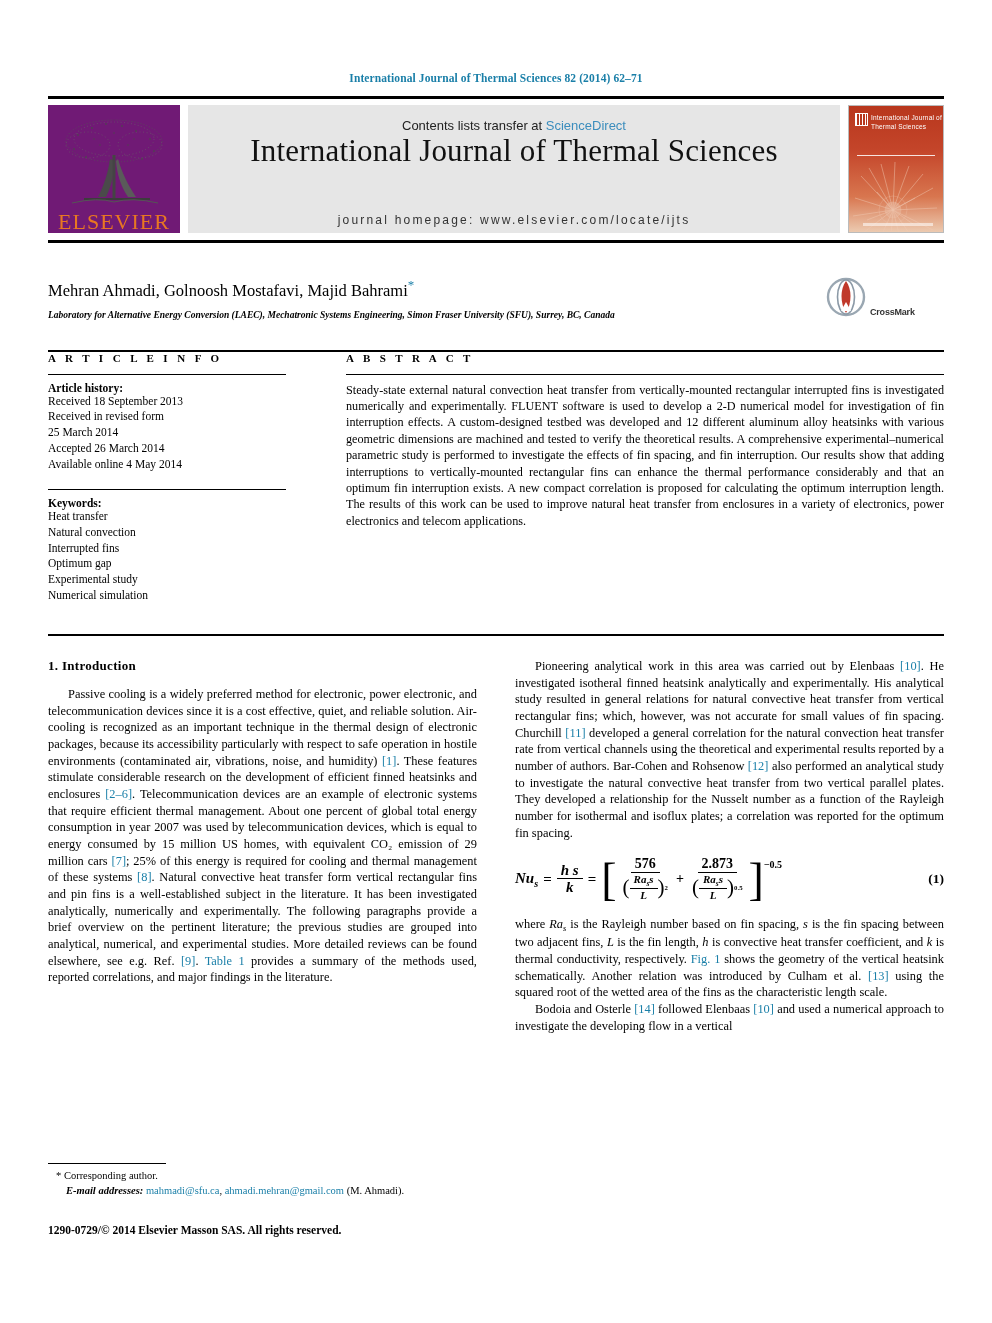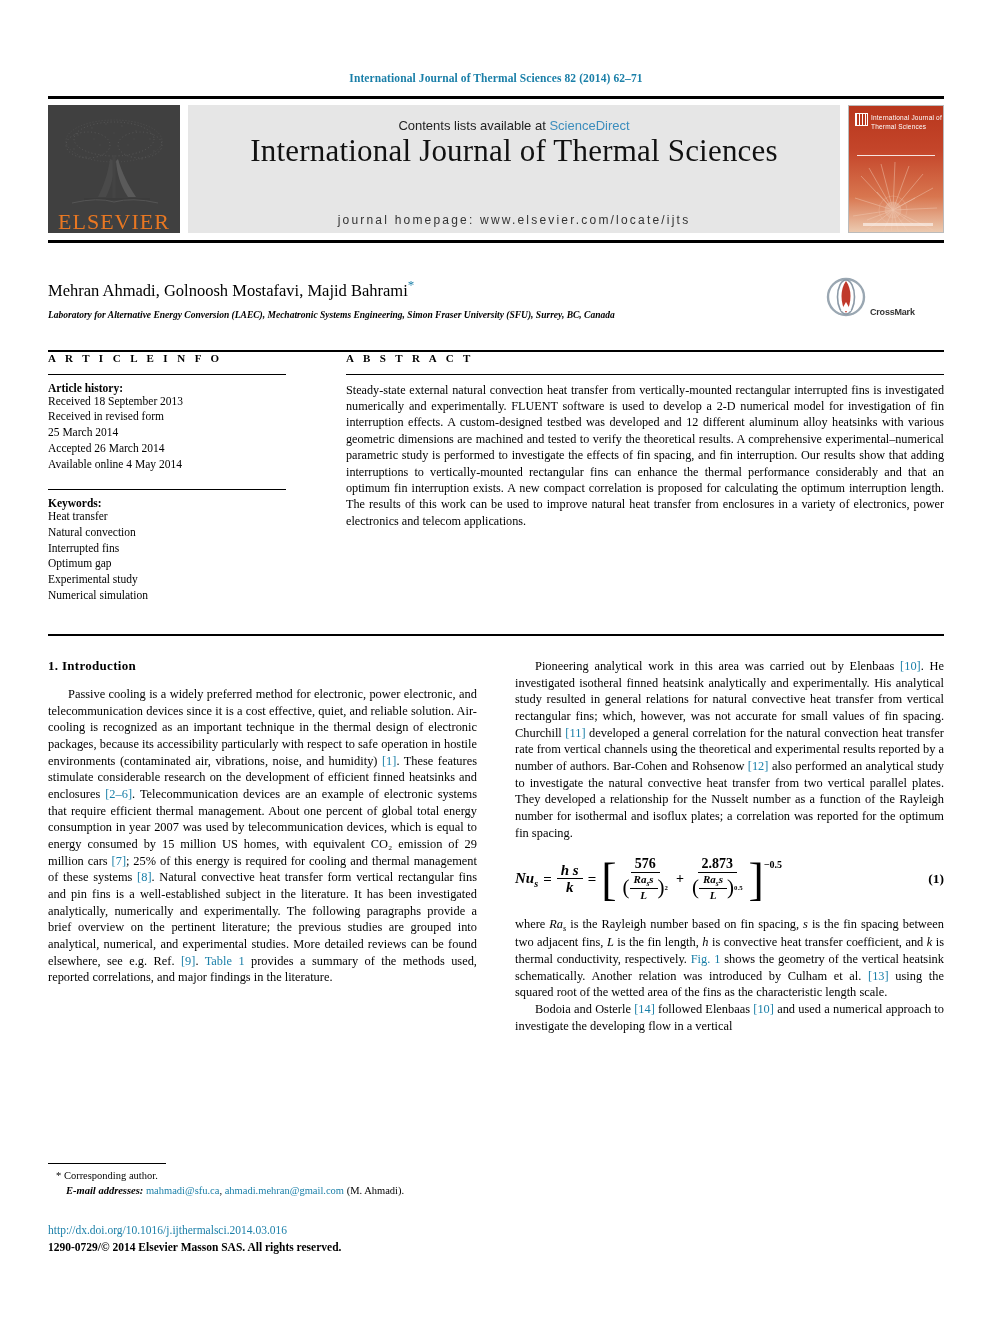--- a/index.html
+++ b/index.html
@@ -45,21 +45,21 @@
     height: 128px;
     margin-top: 6px;
   }
   .elsevier-logo {
     width: 132px;
     flex: 0 0 132px;
     display: flex;
     flex-direction: column;
     justify-content: flex-end;
     align-items: center;
-    background: #404040;
+    background: #701a75;
   }
   .tree-svg { display:block; }
   .elsevier-word {
     font-family: "Liberation Serif", serif;
     color: #E87722;
     font-size: 22px;
     letter-spacing: 1px;
     line-height: 1;
     margin-top: 1px;
   }
@@ -396,21 +396,21 @@
                 <circle cx="36" cy="24" r="0.8"></circle>
               <circle cx="76" cy="24" r="0.8"></circle>
             </g>
           </g>
         </svg>
         <div class="elsevier-word">ELSEVIER</div>
       </div>
 
       <div class="masthead-center">
         <div class="contents-line">
-          <span>Contents lists available at </span><span class="sd">ScienceDirect</span>
+          <span>Contents lists transfer at </span><span class="sd">ScienceDirect</span>
         </div>
         <div class="journal-name">International Journal of Thermal Sciences</div>
         <div class="homepage-line">journal homepage: www.elsevier.com/locate/ijts</div>
       </div>
 
       <div class="cover-thumb">
         <div class="cover-mark"></div>
         <div class="cover-title">International Journal of Thermal Sciences</div>
         <div class="cover-rule"></div>
         <svg width="94" height="150" viewBox="0 0 94 150" style="position:absolute;top:52px;left:0;">
@@ -558,17 +558,16 @@
 
   <div class="footnote-wrap">
     <div class="footnote-rule"></div>
     <div class="footnote">
       <div style="padding-left:8px;font-family:Liberation Serif, serif;">* Corresponding author.</div>
       <div style="padding-left:18px;"><span class="italic">E-mail addresses:</span> <span class="link">mahmadi@sfu.ca</span><span>, </span><span class="link">ahmadi.mehran@gmail.com</span><span> (M. Ahmadi).</span></div>
     </div>
   </div>
 
   <div class="doi-block">
-    <div class="doi">http://dx.doi.org/10.1016/j.ijthermalsci.2014.03.016</div>
     <div class="issn">1290-0729/© 2014 Elsevier Masson SAS. All rights reserved.</div>
   </div>
 
 </div>
 
 </body></html>

